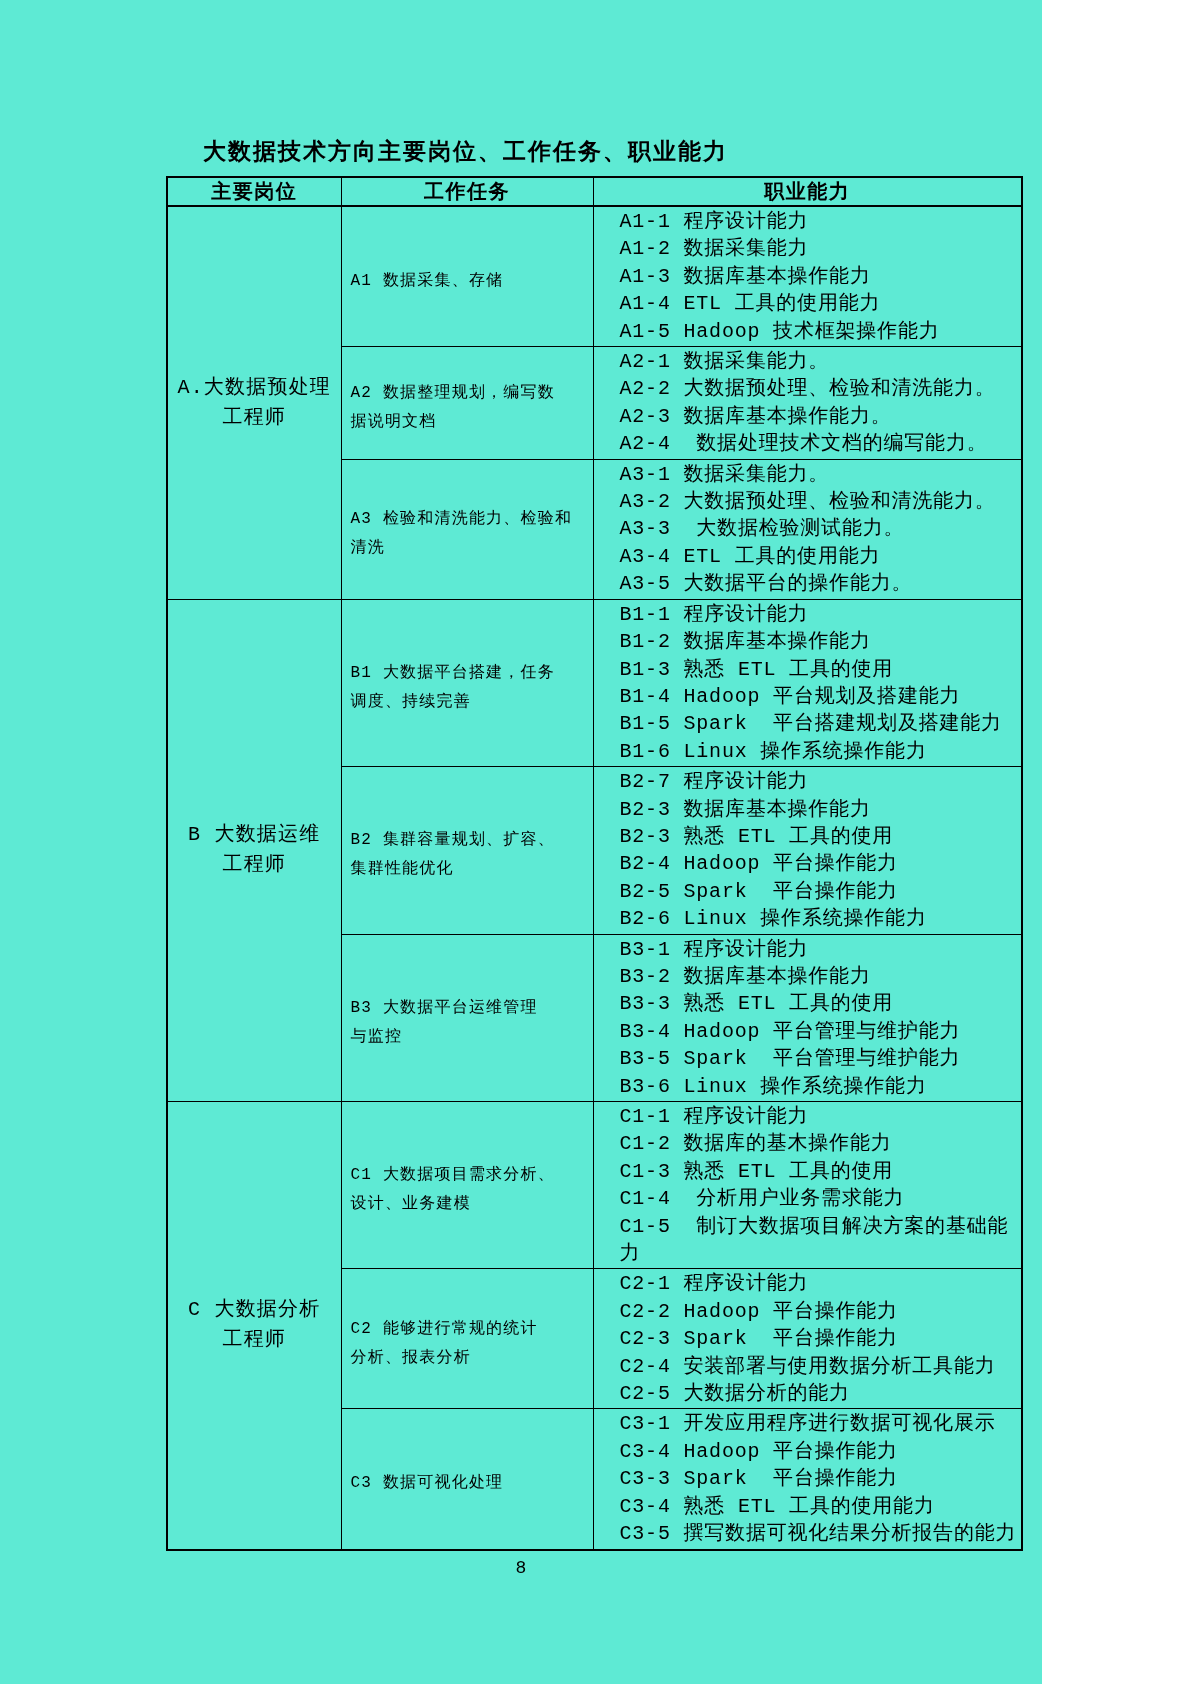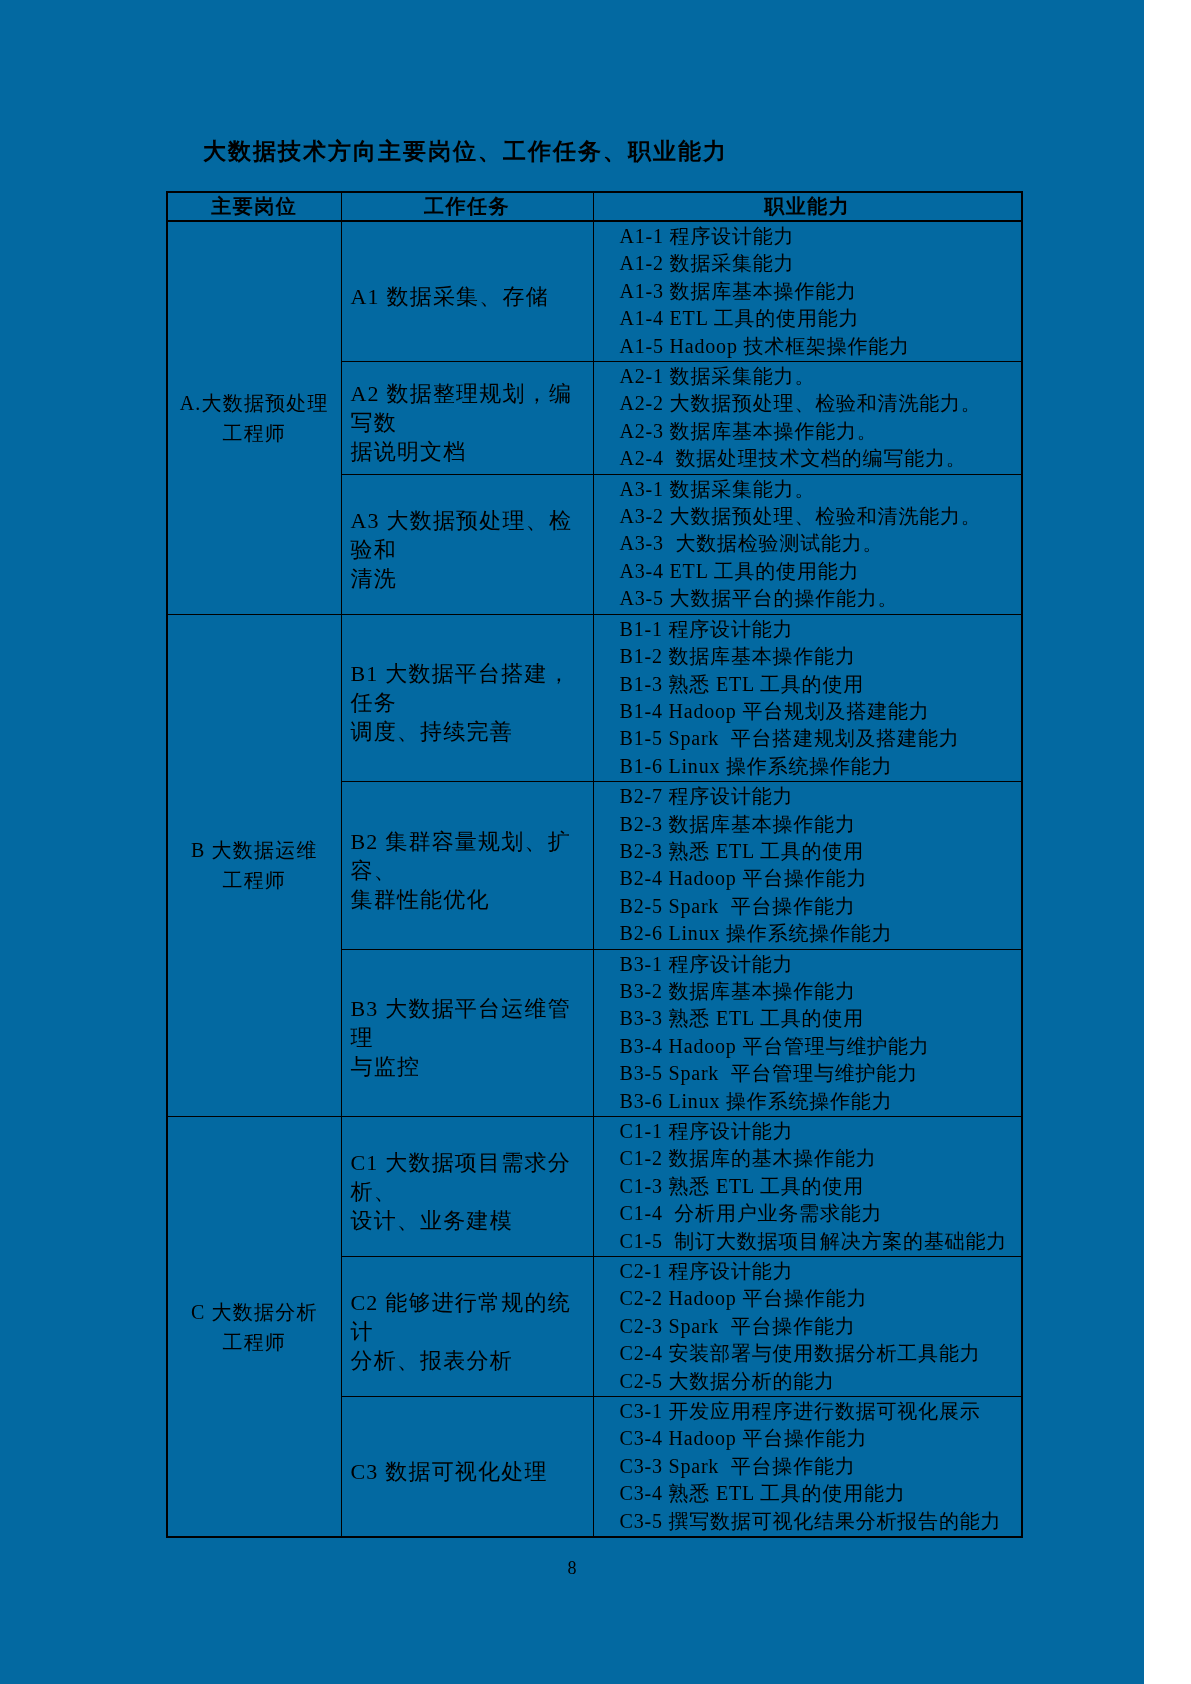--- a/index.html
+++ b/index.html
@@ -2,41 +2,41 @@
 <html><head>
 <meta charset="utf-8">
 <style>
   html, body {
     margin: 0;
     padding: 0;
     background: #ffffff;
   }
   .page {
     position: relative;
-    width: 1144px;
+    width: 1042px;
     height: 1684px;
-    background: #0369a1;
-    font-family: Liberation Serif, serif;
+    background: #5eead4;
+    font-family: Liberation Mono, monospace;
     color: #000000;
     overflow: hidden;
   }
   .doc-title {
     position: absolute;
     left: 203px;
     top: 136px;
     margin: 0;
     font-size: 23px;
     font-weight: bold;
     letter-spacing: 2px;
     white-space: nowrap;
   }
   table.main-table {
     position: absolute;
     left: 166px;
-    top: 191px;
+    top: 176px;
     width: 855px;
     border-collapse: collapse;
     table-layout: fixed;
     border: 2px solid #000;
   }
   .main-table col.c1 { width: 174px; }
   .main-table col.c2 { width: 252px; }
   .main-table col.c3 { width: 429px; }
   .main-table th {
     border: 1px solid #000;
@@ -55,21 +55,21 @@
   td.pos-cell {
     text-align: center;
     vertical-align: middle;
     font-size: 20px;
     line-height: 30px;
     letter-spacing: 1.2px;
     white-space: pre-line;
   }
   td.task-cell {
     vertical-align: middle;
-    font-size: 22px;
+    font-size: 16px;
     line-height: 29px;
     letter-spacing: 1.2px;
     padding: 10px 6px 0 9px;
     white-space: pre-line;
   }
   td.ability-cell {
     vertical-align: middle;
     padding: 1px 4px 1px 26px;
   }
   .ability-line {
@@ -124,21 +124,21 @@
           <td class="task-cell">A2 数据整理规划，编写数
 据说明文档</td>
           <td class="ability-cell">
             <div class="ability-line">A2-1 数据采集能力。</div>
             <div class="ability-line">A2-2 大数据预处理、检验和清洗能力。</div>
             <div class="ability-line">A2-3 数据库基本操作能力。</div>
             <div class="ability-line">A2-4  数据处理技术文档的编写能力。</div>
           </td>
         </tr>
         <tr>
-          <td class="task-cell">A3 大数据预处理、检验和
+          <td class="task-cell">A3 检验和清洗能力、检验和
 清洗</td>
           <td class="ability-cell">
             <div class="ability-line">A3-1 数据采集能力。</div>
             <div class="ability-line">A3-2 大数据预处理、检验和清洗能力。</div>
             <div class="ability-line">A3-3  大数据检验测试能力。</div>
             <div class="ability-line">A3-4 ETL 工具的使用能力</div>
             <div class="ability-line">A3-5 大数据平台的操作能力。</div>
           </td>
         </tr>
         <tr>

